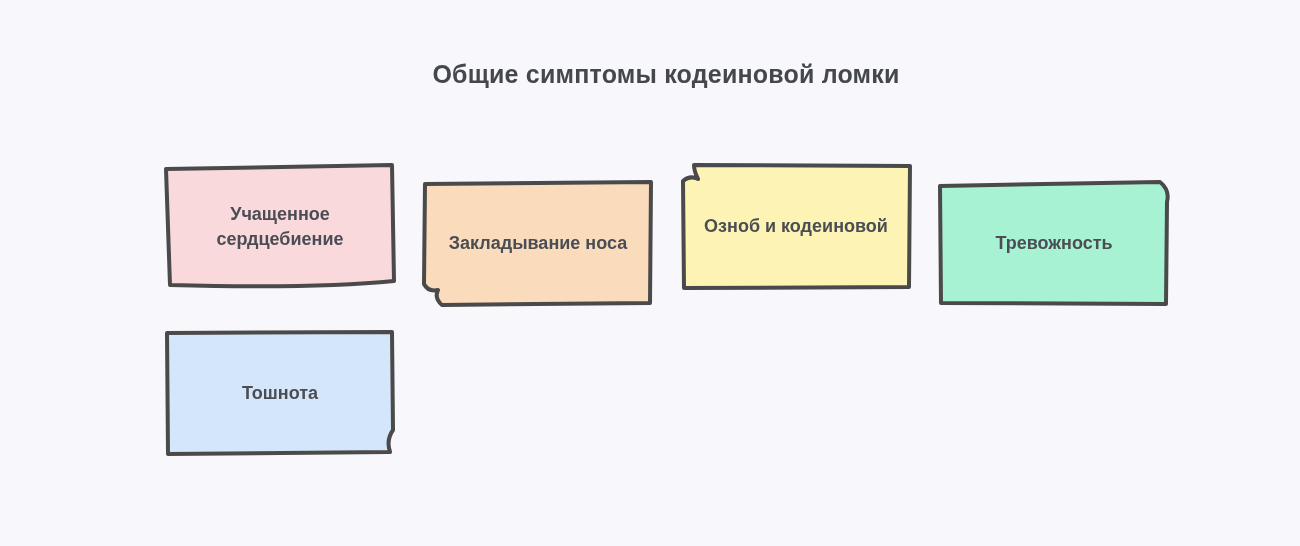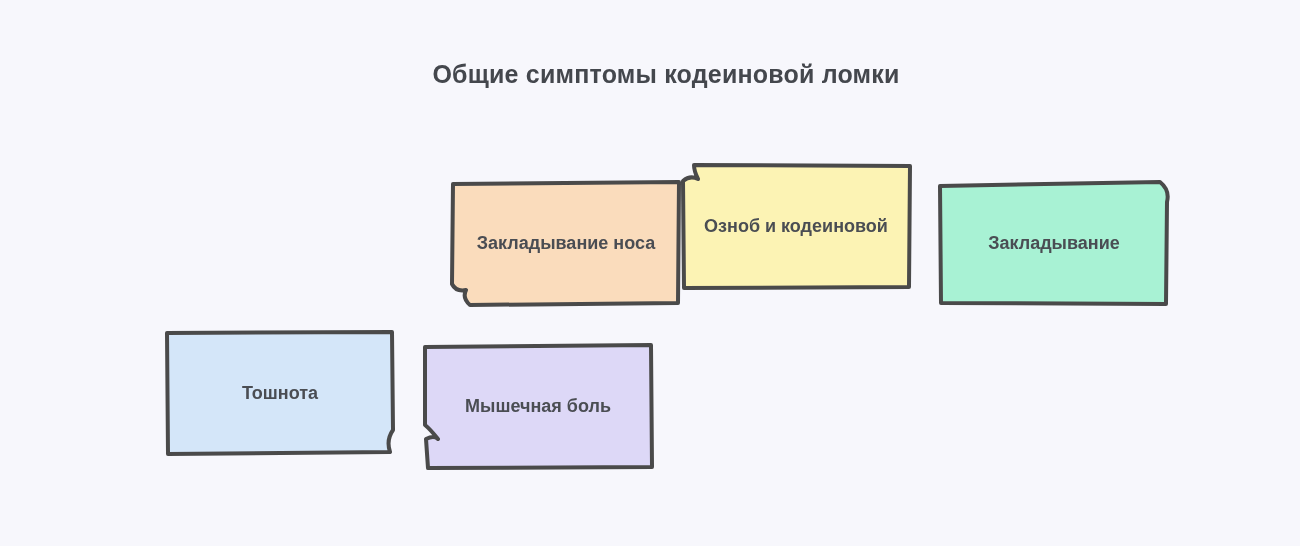--- a/index.html
+++ b/index.html
@@ -58,49 +58,49 @@
     overflow: visible;
   }
 </style>
 </head>
 <body style="background: rgb(247, 247, 252);">
 
 <div class="canvas">
 
   <div class="title">Общие симптомы кодеиновой ломки</div>
 
+  <div class="card" style="left:164px; top:163px; width:232px; height:127px;">
+    <svg class="shape" viewBox="0 0 232 127" preserveAspectRatio="none">
+      <path d="M2 6 L228 2 L230 118 Q150 126 6 122 Z" fill="#fad9dc" stroke="#4a4a4a" stroke-width="4" stroke-linejoin="round"></path>
+    </svg>
+    <span class="label">Учащенное сердцебиение</span>
+  </div>
 
-  <div class="card" style="left:422px; top:180px; width:232px; height:127px;margin-left:28px;">
+  <div class="card" style="left:422px; top:180px; width:232px; height:127px;">
     <svg class="shape" viewBox="0 0 232 127" preserveAspectRatio="none">
       <path d="M3 4 L229 2 L228 123 L20 125 Q12 118 16 110 Q6 112 2 104 Z" fill="#fadcbc" stroke="#4a4a4a" stroke-width="4" stroke-linejoin="round"></path>
     </svg>
     <span class="label">Закладывание носа</span>
   </div>
 
   <div class="card" style="left:680px; top:163px; width:232px; height:127px;">
     <svg class="shape" viewBox="0 0 232 127" preserveAspectRatio="none">
       <path d="M14 2 L230 3 L229 124 L4 125 L3 18 Q10 12 18 16 Q14 8 14 2 Z" fill="#fcf3b4" stroke="#4a4a4a" stroke-width="4" stroke-linejoin="round"></path>
     </svg>
     <span class="label">Озноб и кодеиновой</span>
   </div>
 
   <div class="card" style="left:938px; top:180px; width:232px; height:127px;">
     <svg class="shape" viewBox="0 0 232 127" preserveAspectRatio="none">
       <path d="M2 6 L222 2 Q232 10 229 22 L228 124 L3 123 Z" fill="#a8f2d4" stroke="#4a4a4a" stroke-width="4" stroke-linejoin="round"></path>
     </svg>
-    <span class="label">Закладывание</span>
+    <span class="label">Тревожность</span>
   </div>
 
   <div class="card" style="left:164px; top:330px; width:232px; height:127px;text-align:center;">
     <svg class="shape" viewBox="0 0 232 127" preserveAspectRatio="none">
       <path d="M3 3 L228 2 L229 100 Q222 110 226 122 L4 124 Z" fill="#d4e6f9" stroke="#4a4a4a" stroke-width="4" stroke-linejoin="round"></path>
     </svg>
     <span class="label">Тошнота</span>
   </div>
 
-  <div class="card" style="left:422px; top:343px; width:232px; height:127px;">
-    <svg class="shape" viewBox="0 0 232 127" preserveAspectRatio="none">
-      <path d="M3 4 L229 2 L230 124 L6 125 L4 96 Q12 92 16 96 Q8 86 3 82 Z" fill="#ddd8f7" stroke="#4a4a4a" stroke-width="4" stroke-linejoin="round"></path>
-    </svg>
-    <span class="label">Мышечная боль</span>
-  </div>
 
 </div>
 
 </body></html>

